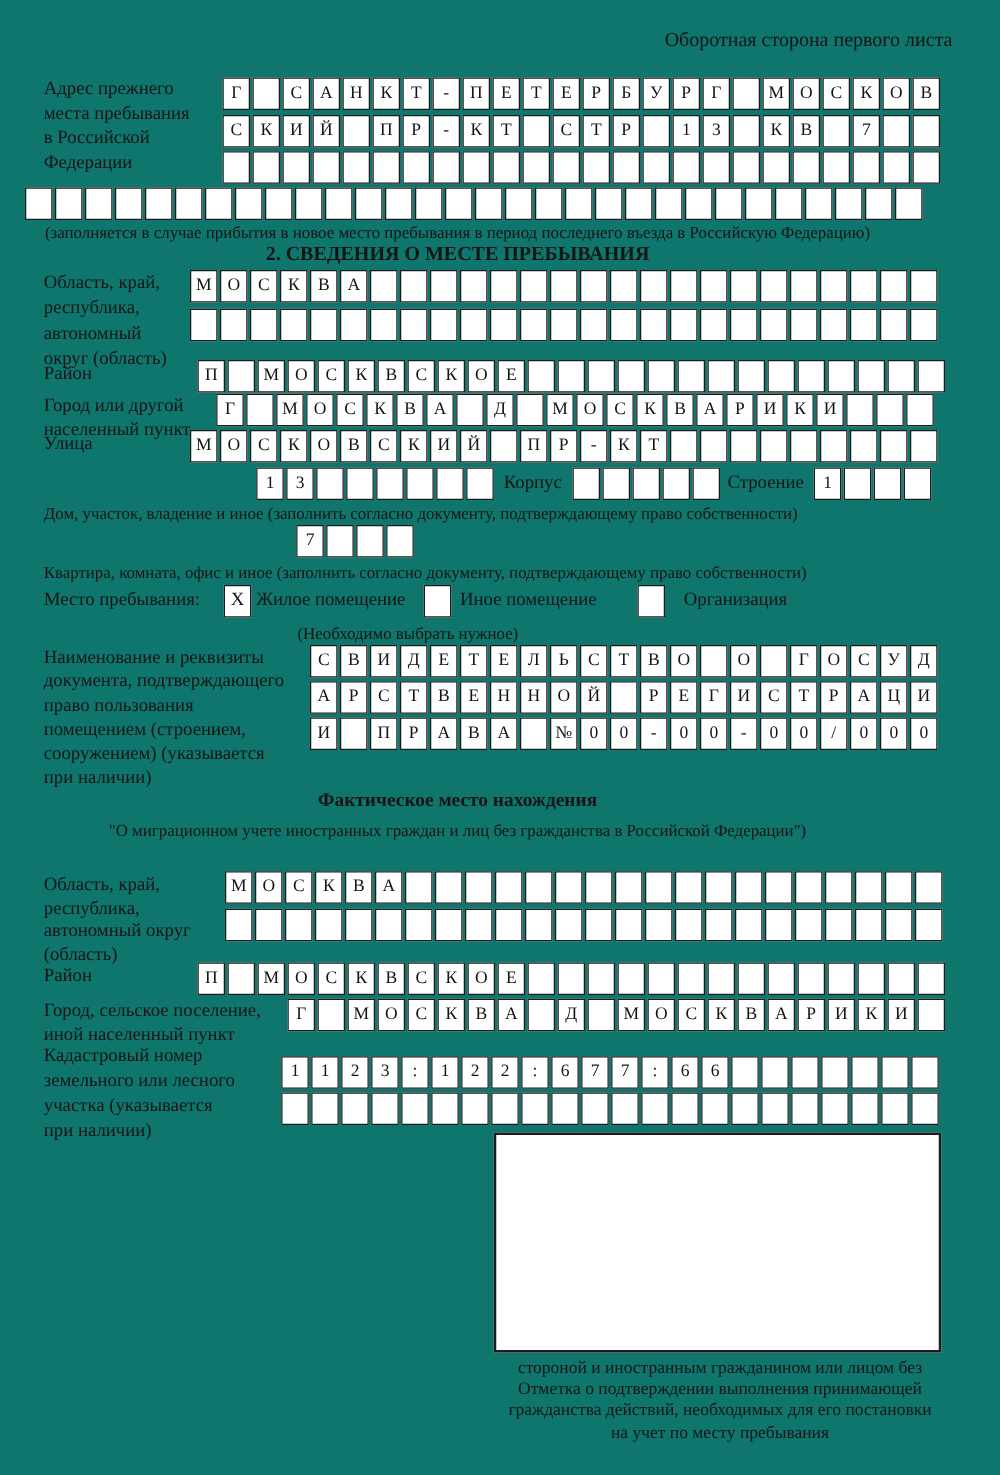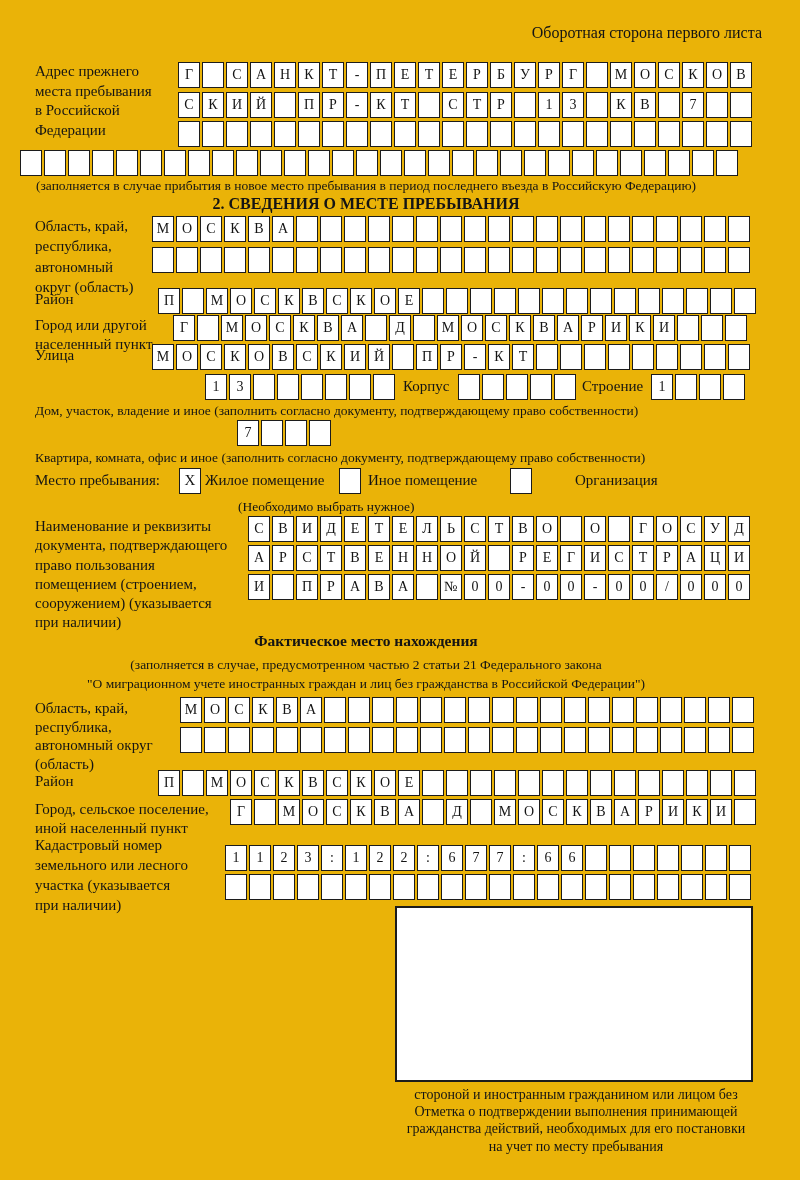--- a/index.html
+++ b/index.html
@@ -2,21 +2,21 @@
 <html><head>
 <meta charset="utf-8">
 <style>
   * { margin:0; padding:0; box-sizing:border-box; }
   html,body { background:#ffffff; }
   body {
     width:800px; height:1180px;
     font-family:"Liberation Serif","DejaVu Serif",serif;
     color:#141414;
   }
-  .page { position:relative; width:800px; height:1180px; background:#eab308; overflow:hidden; }
+  .page { position:relative; width:800px; height:1180px; background:#0f766e; overflow:hidden; }
   .abs { position:absolute; }
   .lbl { font-size:15px; line-height:19.5px; }
   .note { font-size:13.5px; }
   .center { left:0; width:732px; text-align:center; }
   .bold { font-weight:bold; }
   .cells { display:flex; }
   .cell {
     flex:none; width:22px; height:26px; margin-right:2px;
     border:1.6px solid #1c1c1c;
     font-size:14px; line-height:23px; text-align:center;
@@ -345,21 +345,21 @@
       <span class="cell"></span>
     </div>
   <div class="abs note" style="left:35px; top:450px;">Квартира, комната, офис и иное (заполнить согласно документу, подтверждающему право собственности)</div>
 
   <div class="abs lbl" style="left:35px; top:471px;">Место пребывания:</div>
   <div class="abs checkbox" style="left:179px; top:468px;">X</div>
   <div class="abs lbl" style="left:205px; top:471px;">Жилое помещение</div>
   <div class="abs checkbox" style="left:339px; top:468px;"></div>
   <div class="abs lbl" style="left:368px; top:471px;">Иное помещение</div>
   <div class="abs checkbox" style="left:510px; top:468px;"></div>
-  <div class="abs lbl" style="left:575px; top:471px;">Организация</div>
+  <div class="abs lbl" style="left:547px; top:471px;">Организация</div>
   <div class="abs note" style="left:238px; top:499px;">(Необходимо выбрать нужное)</div>
 
   <div class="abs lbl" style="left:35px; top:517px; line-height:19.3px;">
     <div>Наименование и реквизиты</div>
     <div>документа, подтверждающего</div>
     <div>право пользования</div>
     <div>помещением (строением,</div>
     <div>сооружением) (указывается</div>
     <div>при наличии)</div>
   </div>
@@ -428,21 +428,20 @@
       <span class="cell">0</span>
       <span class="cell">0</span>
       <span class="cell">/</span>
       <span class="cell">0</span>
       <span class="cell">0</span>
       <span class="cell">0</span>
     </div>
 
   <div class="abs center bold" style="top:632px; font-size:15.5px;">Фактическое место нахождения</div>
   <div class="abs center note" style="top:656px; line-height:18.5px;">
-    <div>(заполняется в случае, предусмотренном частью 2 статьи 21 Федерального закона</div>
     <div>"О миграционном учете иностранных граждан и лиц без гражданства в Российской Федерации")</div>
   </div>
 
   <div class="abs lbl" style="left:35px; top:699px; line-height:18.5px;">
     <div>Область, край,</div>
     <div>республика,</div>
     <div>автономный округ</div>
     <div>(область)</div>
   </div>
   <div class="abs cells" style="left:180px; top:697px;">

